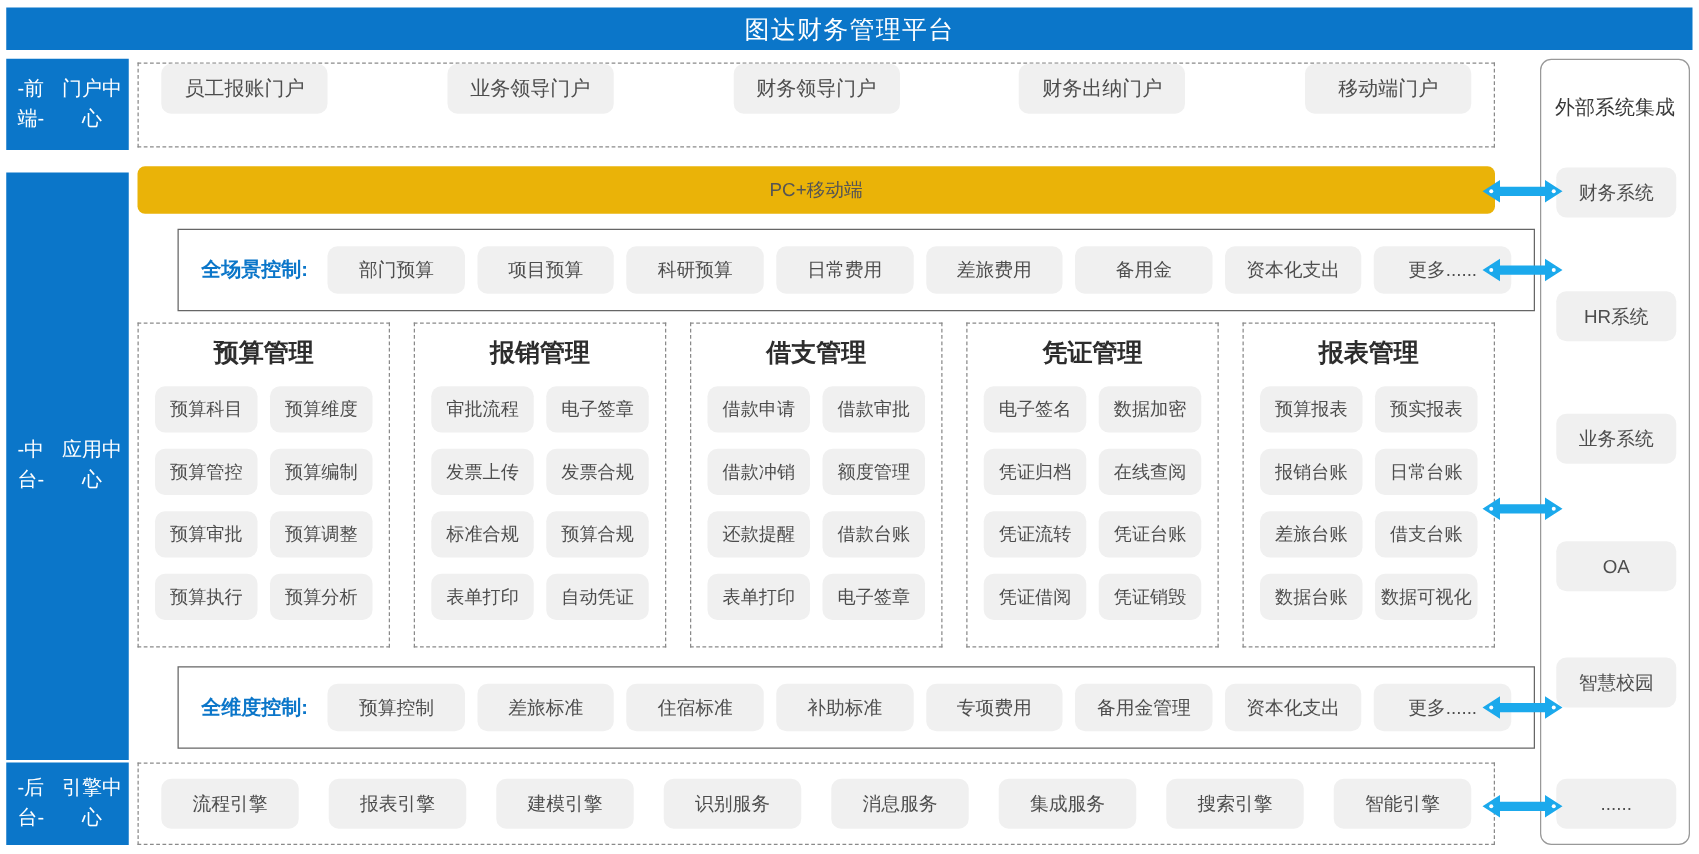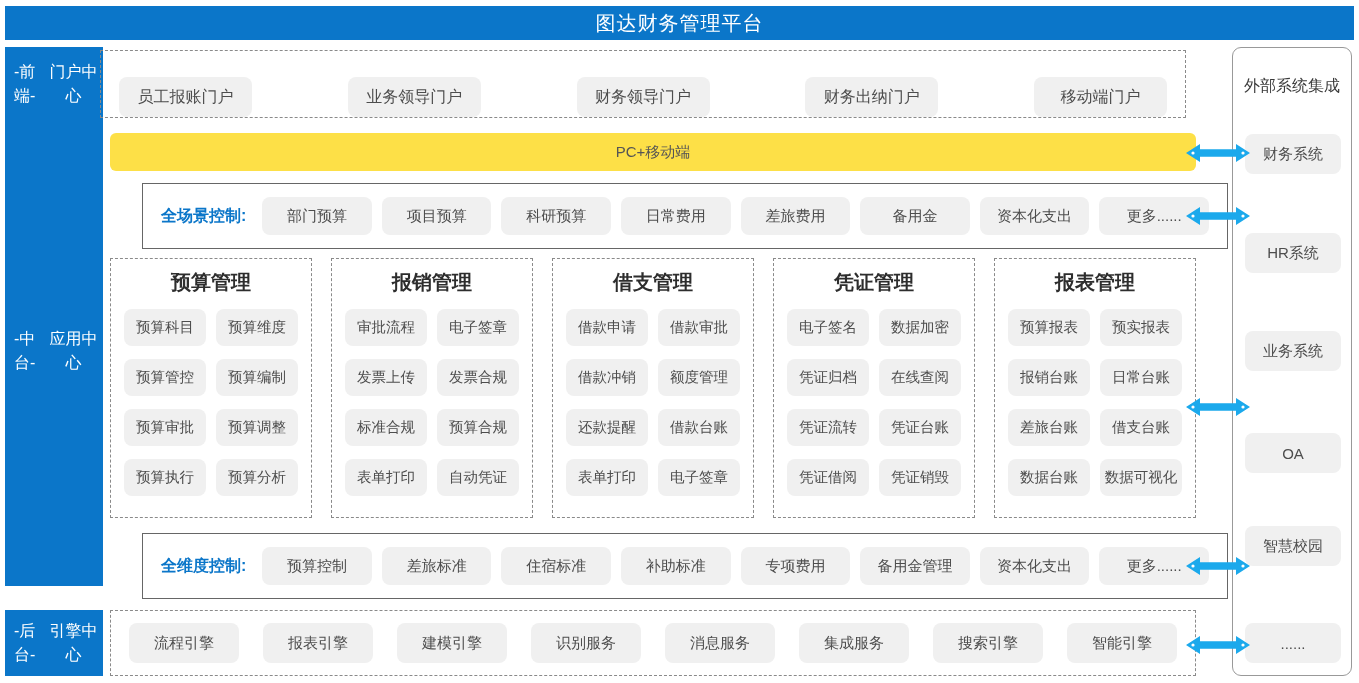--- a/index.html
+++ b/index.html
@@ -7,33 +7,33 @@
   .page { position: relative; width: 1359px; height: 683px; background: #ffffff; overflow: hidden; }
 
   .header { position: absolute; left: 5px; top: 6px; width: 1349px; height: 34px;
     background: #0b76c9; color: #ffffff; display: flex; align-items: center; justify-content: center;
     font-size: 20px; letter-spacing: 1px; }
 
   .side { position: absolute; left: 5px; width: 98px; background: #0b76c9; color: #ffffff;
     display: flex; align-items: center; justify-content: center;
     font-size: 16px; line-height: 24px; text-align: center; }
   .side-front { top: 47px; height: 73px; }
-  .side-mid { top: 116px; height: 470px; }
+  .side-mid { top: 138px; height: 470px; }
   .side-back { top: 610px; height: 66px; }
 
   .btn { background: #f0f0f0; border-radius: 8px; color: #4d4d4d; font-size: 15px;
     display: flex; align-items: center; justify-content: center; white-space: nowrap; }
 
-  .portal-box { position: absolute; left: 100px; top: 50px; width: 1086px; height: 68px;
-    border: 1px dashed #8a8a8a; display: flex; align-items: flex-end; justify-content: space-between;
+  .portal-box { position: absolute; left: 110px; top: 50px; width: 1086px; height: 68px;
+    border: 1px dashed #8a8a8a; display: flex; align-items: flex-start; justify-content: space-between;
     padding: 0 18px; }
   .portal-btn { width: 133px; height: 40px; font-size: 16px; }
 
   .pc-bar { position: absolute; left: 110px; top: 133px; width: 1086px; height: 38px;
-    background: #fde047; border-radius: 6px; display: flex; align-items: center; justify-content: center;
+    background: #eab308; border-radius: 6px; display: flex; align-items: center; justify-content: center;
     color: #555555; font-size: 15px; }
 
   .ctrl-box { position: absolute; left: 110px; width: 1086px; height: 66px;
     border: 1px solid #666666; background: #ffffff; display: flex; align-items: center; padding: 0 18px; margin-left: 32px; }
   .ctrl-scene { top: 183px; }
   .ctrl-dim { top: 533px; }
   .ctrl-label { color: #0b76c9; font-weight: bold; font-size: 16px; margin-right: 16px; white-space: nowrap; }
   .ctrl-items { flex: 1; display: flex; gap: 10px; }
   .ctrl-btn { flex: 1; height: 38px; }
 

